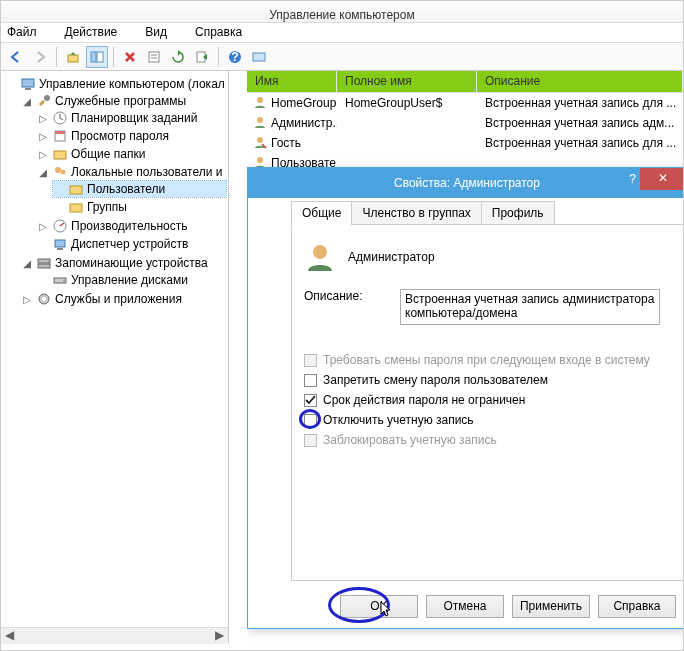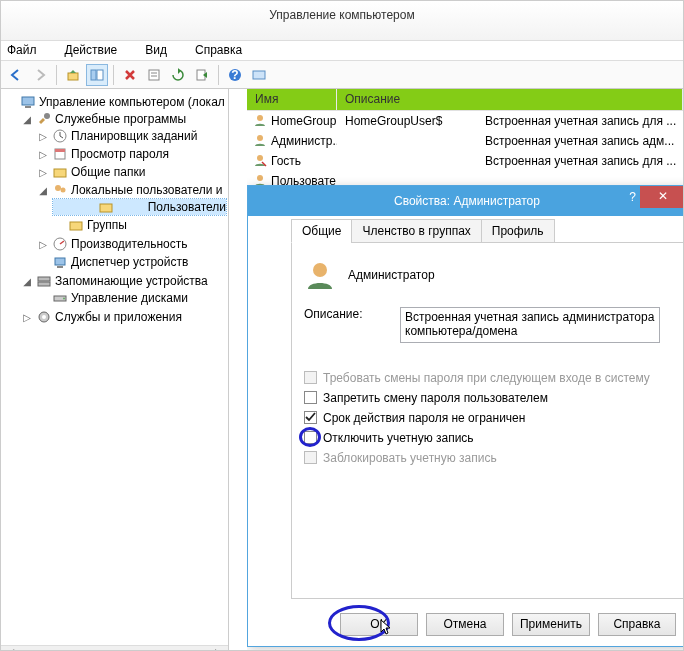--- a/index.html
+++ b/index.html
@@ -1,33 +1,33 @@
 <!DOCTYPE html>
 <html><head>
 <meta charset="utf-8">
 <style>
 * { box-sizing: border-box; font-family: "Segoe UI", Tahoma, sans-serif; font-size: 12px; }
 body { margin: 0; background: #fff; width: 684px; height: 651px; overflow: hidden; border: 1px solid #ccc; }
 
-.titlebar { height: 40px; background: linear-gradient(#fff,#f3f3f3); border-bottom: 1px solid #ddd; text-align: center; line-height: 28px; color: #333; }
+.titlebar { height: 22px; background: linear-gradient(#fff,#f3f3f3); border-bottom: 1px solid #ddd; text-align: center; line-height: 28px; color: #333; }
 .menubar { height: 20px; padding: 2px 6px; display: flex; gap: 28px; border-bottom: 1px solid #ddd; }
 .menubar span { cursor: default; }
 .toolbar { height: 28px; padding: 2px 4px; display: flex; align-items: center; gap: 2px; border-bottom: 1px solid #ccc; background: #fafafa; }
 .tbtn { width: 22px; height: 22px; display: inline-flex; align-items: center; justify-content: center; border: 1px solid transparent; }
 .tsep { width: 1px; height: 20px; background: #ccc; margin: 0 3px; }
 
 .body { display: flex; height: calc(100% - 76px); gap: 18px; }
 .tree { width: 228px; border-right: 1px solid #ccc; overflow: auto; padding: 4px 2px; position: relative; }
 .tree ul { list-style: none; margin: 0; padding-left: 16px; }
 .tree > ul { padding-left: 2px; }
 .tree li { white-space: nowrap; padding: 1px 0; }
 .tree .row { display: flex; align-items: center; gap: 3px; }
 .tree .tw { width: 12px; text-align: center; color: #666; font-size: 10px; cursor: default; }
 .tree .ico { width: 16px; height: 16px; display: inline-flex; align-items: center; justify-content: center; }
-.tree .sel { background: #cde8ff; outline: 1px dotted #7ab7e8; justify-content: space-between; }
+.tree .sel { background: #cde8ff; outline: 1px dotted #7ab7e8; }
 
 .main { flex: 1; position: relative; overflow: hidden; }
 .listhdr { display: flex; height: 22px; background: #84cc16; border-bottom: 1px solid #e1e1e1; justify-content: space-between; }
 .listhdr div { padding: 3px 8px; border-right: 1px solid #e9e9e9; color: #333; }
 .listrow { display: flex; height: 20px; align-items: center; }
 .listrow .c1 { width: 90px; padding-left: 6px; display: flex; align-items: center; gap: 4px; overflow: hidden; }
 .listrow .c2 { width: 140px; padding-left: 8px; }
 .listrow .c3 { flex: 1; padding-left: 8px; overflow: hidden; }
 
 .dialog { position: absolute; left: 0; top: 96px; width: 440px; height: 462px; border: 1px solid #52a5de; background: #fff; box-shadow: 2px 2px 10px rgba(0,0,0,0.2); }
@@ -37,21 +37,21 @@
 .dlg-body { padding: 2px; margin-left: 41px; }
 .tabs { display: flex; border-bottom: 1px solid #ccc; }
 .tab { padding: 4px 10px; border: 1px solid #ccc; margin-right: -1px; background: #f4f4f4; position: relative; top: 1px; }
 .tab.active { background: #fff; border-bottom-color: #fff; }
 .tabpage { border: 1px solid #ccc; border-top: none; padding: 16px 12px 12px; height: 356px; }
 .usrrow { display: flex; align-items: center; margin-bottom: 16px; }
 .frow { display: flex; align-items: flex-start; margin-bottom: 8px; }
 .flabel { width: 96px; }
 .finput { border: 1px solid #abadb3; padding: 2px 4px; width: 260px; background: #fff; }
 .ftextarea { border: 1px solid #abadb3; padding: 2px 4px; width: 260px; height: 36px; resize: none; font-family: inherit; }
-.chkrow { display: flex; gap: 6px; margin: 6px 0; }
+.chkrow { display: flex; align-items: center; gap: 6px; margin: 6px 0; }
 .chkrow.disabled { color: #9a9a9a; }
 .chkbox { width: 13px; height: 13px; border: 1px solid #888; background: #fff; display: inline-flex; align-items: center; justify-content: center; }
 .chkbox.disabled { background: #f3f3f3; border-color: #bcbcbc; }
 .dlg-foot { position: absolute; bottom: 10px; right: 10px; display: flex; gap: 8px; }
 .btn { width: 78px; height: 23px; border: 1px solid #acacac; background: linear-gradient(#f5f5f5,#e6e6e6); text-align: center; line-height: 21px; }
 
 .annot { position: absolute; border: 3px solid #2222cc; border-radius: 50%; pointer-events: none; }
 
 .tree-scrollbar { position: absolute; left: 0; bottom: 0; right: 0; height: 17px; background: #f0f0f0; border-top: 1px solid #ddd; display:flex; justify-content: space-between; }
 .tree-scrollbar .ar { width:17px; text-align:center; color:#666; }
@@ -298,20 +298,21 @@
     </ul>
     <div class="tree-scrollbar">
         <span class="ar">◀</span>
         <span class="ar">▶</span>
       </div>
   </div>
 
   <div class="main">
     <div class="listhdr">
       <div style="width:90px">Имя</div>
+      <div style="width:140px">Полное имя</div>
       <div style="flex:1">Описание</div>
     </div>
     <div>
       <div class="listrow">
           <div class="c1">
             <span class="ico"><svg width="14" height="14">
                 <circle cx="7" cy="5" r="3" fill="#e8b36b"></circle>
                 <path d="M2 13c0-3 10-3 10 0" fill="#6a9a6a"></path>
               </svg></span>
             <span>HomeGroup...</span>

